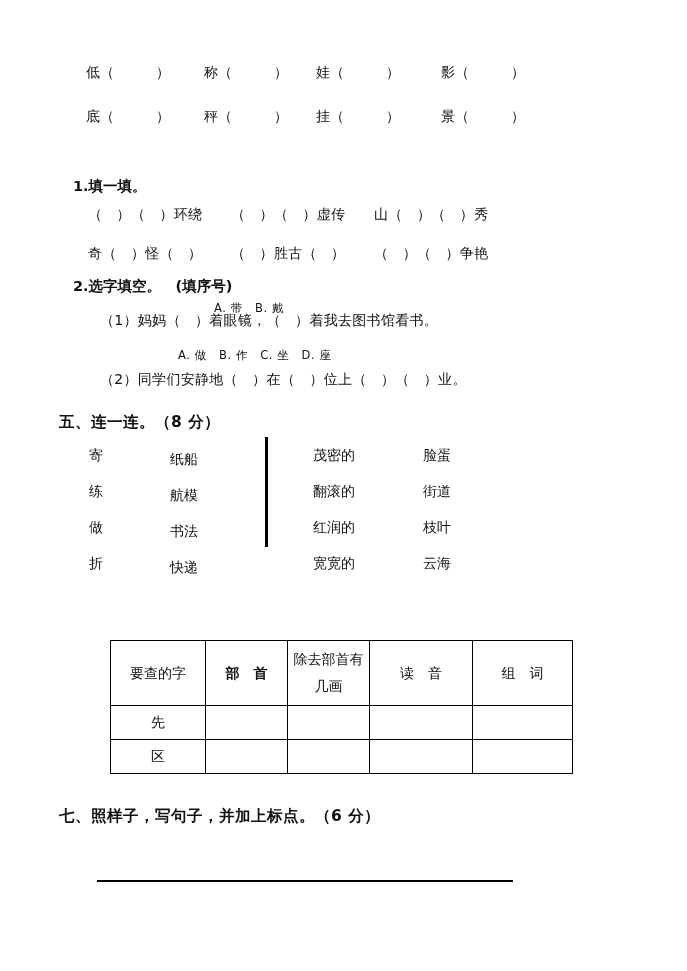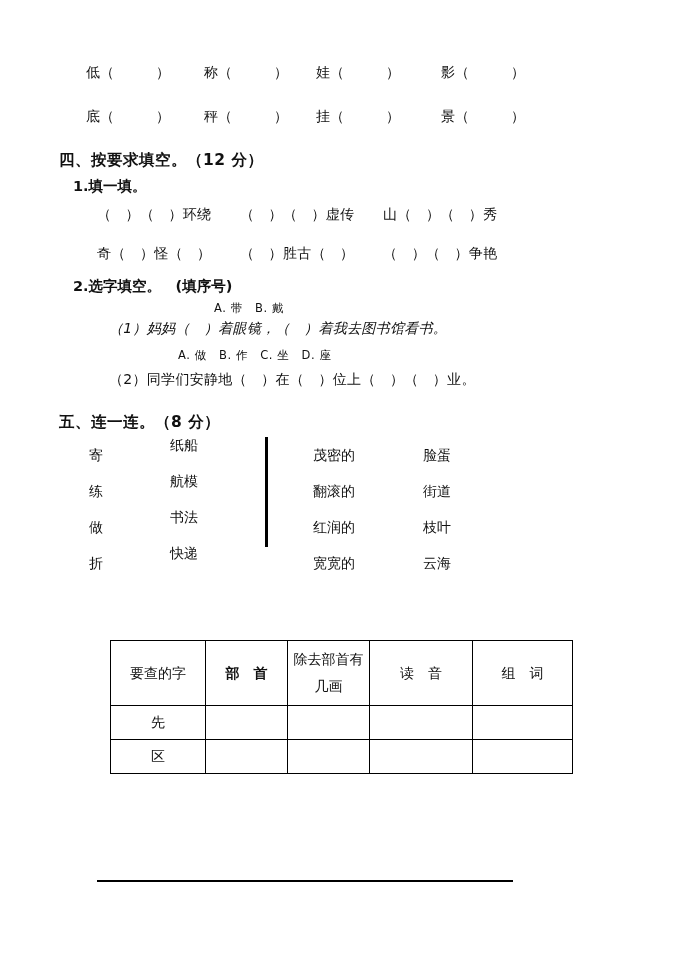--- a/index.html
+++ b/index.html
@@ -26,21 +26,20 @@
     font-weight: bold;
     letter-spacing: 0.5px;
   }
   .sub-head {
     font-size: 14.5px;
     font-weight: bold;
   }
   .body-cn {
     font-size: 14px;
     letter-spacing: 0.3px;
-    margin-left: 9px;
   }
   .opt-line {
     font-size: 11.5px;
     letter-spacing: 0.6px;
   }
 
   
   .paren-row {
     position: absolute;
     display: flex;
@@ -131,48 +130,47 @@
     <span class="paren-cell"><span>影</span><span class="blank-paren">（　　　）</span></span>
   </div>
 
   <div class="paren-row" style="left:86px; top:108px;">
     <span class="paren-cell" style="width:118px;"><span>底</span><span class="blank-paren">（　　　）</span></span>
     <span class="paren-cell" style="width:112px;"><span>秤</span><span class="blank-paren">（　　　）</span></span>
     <span class="paren-cell" style="width:125px;"><span>挂</span><span class="blank-paren">（　　　）</span></span>
     <span class="paren-cell"><span>景</span><span class="blank-paren">（　　　）</span></span>
   </div>
 
-  <div class="abs sec-head" style="left:59px; top:150px;">四、按要求填空。（12 分）</div>
 
   <div class="abs sub-head" style="left:73px; top:177px;">1.填一填。</div>
 
   <div class="abs body-cn" style="left:88px; top:206px;"><span>（　）（　）环绕</span><span>　　</span><span>（　）（　）虚传</span><span>　　</span><span>山（　）（　）秀</span></div>
 
   <div class="abs body-cn" style="left:88px; top:245px;"><span>奇（　）怪（　）</span><span>　　</span><span>（　）胜古（　）</span><span>　　</span><span>（　）（　）争艳</span></div>
 
   <div class="abs sub-head" style="left:73px; top:277px;">2.选字填空。　(填序号)</div>
 
   <div class="abs opt-line" style="left:214px; top:301px;">A. 带　B. 戴</div>
 
-  <div class="abs body-cn" style="left:100px; top:320px;font-style:italic;">（1）妈妈（　）着眼镜，（　）着我去图书馆看书。</div>
+  <div class="abs body-cn" style="left:100px; top:312px;">（1）妈妈（　）着眼镜，（　）着我去图书馆看书。</div>
 
   <div class="abs opt-line" style="left:178px; top:348px;">A. 做　B. 作　C. 坐　D. 座</div>
 
   <div class="abs body-cn" style="left:100px; top:371px;">（2）同学们安静地（　）在（　）位上（　）（　）业。</div>
 
   <div class="abs sec-head" style="left:59px; top:412px;">五、连一连。（8 分）</div>
 
   <div class="match-col" style="left:89px; top:437px;">
     <div>寄</div>
     <div>练</div>
     <div>做</div>
     <div>折</div>
   </div>
 
-  <div class="match-col" style="left:170px; top:427px;">
+  <div class="match-col" style="left:170px; top:441px;">
     <div>纸船</div>
     <div>航模</div>
     <div>书法</div>
     <div>快递</div>
   </div>
 
   <div class="divider-v" style="left:265px; top:437px; width:2.5px; height:110px;"></div>
 
   <div class="match-col" style="left:313px; top:437px;">
     <div>茂密的</div>
@@ -220,17 +218,18 @@
       <tr>
         <td>区</td>
         <td></td>
         <td></td>
         <td></td>
         <td></td>
       </tr>
     </tbody>
   </table>
 
+  <div class="abs sec-head" style="left:59px; top:806px;">七、照样子，写句子，并加上标点。（6 分）</div>
 
 
   <div class="write-line" style="left:97px; top:880px; width:416px;"></div>
 
 </div>
 
 </body></html>

